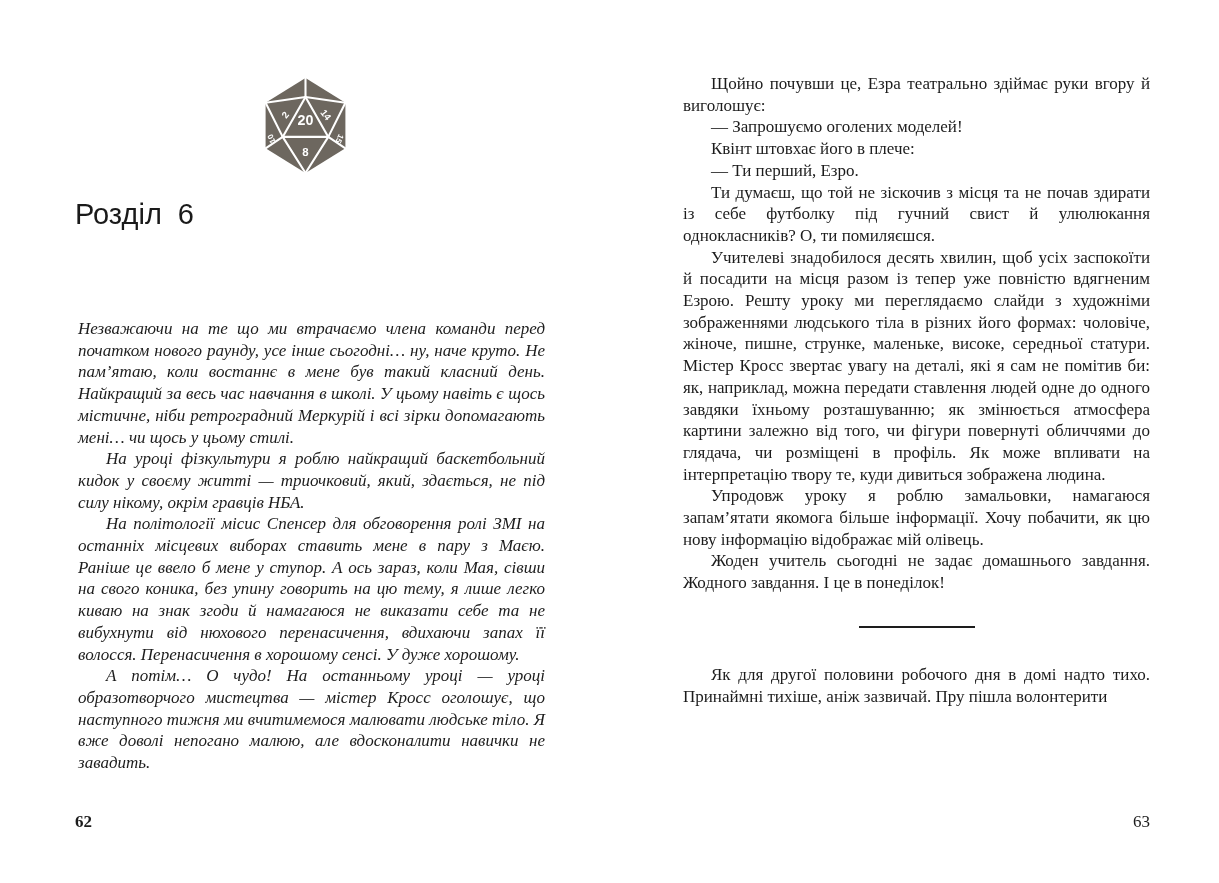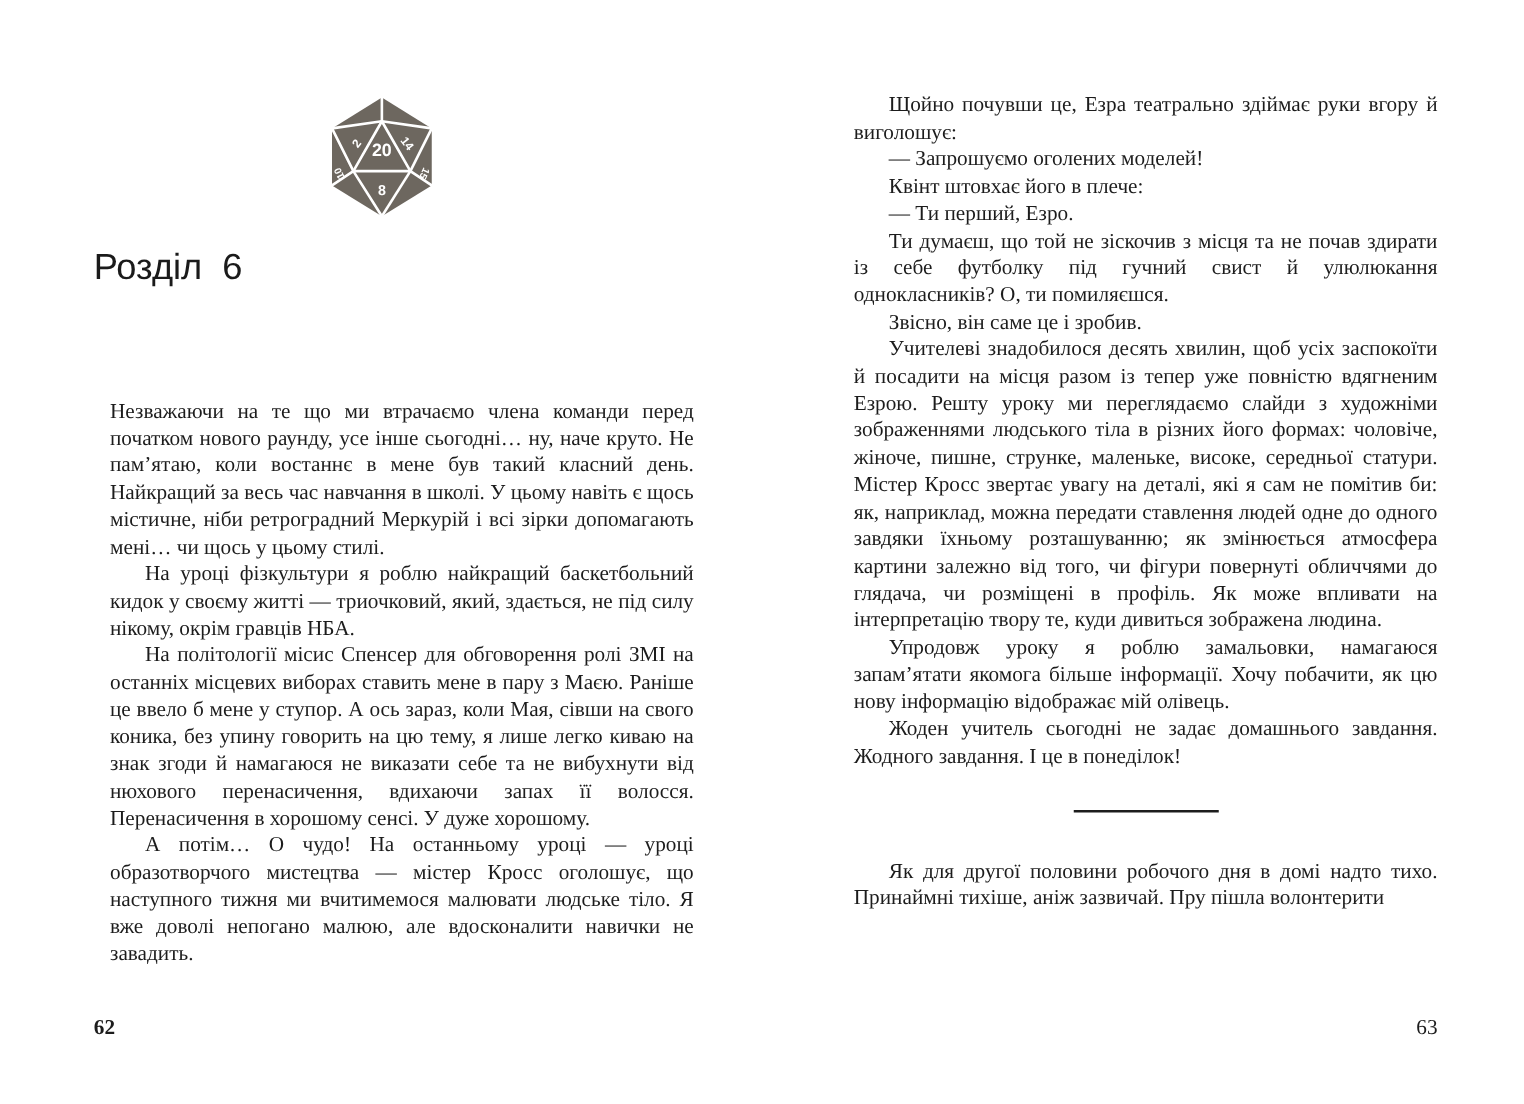--- a/index.html
+++ b/index.html
@@ -38,21 +38,21 @@
   
   .body-text {
     position: absolute;
     width: 467px;
     font-family: "Liberation Serif", serif;
     font-size: 17px;
     line-height: 21.7px;
     color: #1c1c1c;
     text-align: justify;
   }
-  .left-body  { left: 88px;  top: 318px; }
+  .left-body  { left: 78px;  top: 318px; font-style: italic; }
   .right-body { left: 683px; top: 73px; }
   .body-text p { margin: 0; }
   .body-text p.indent { text-indent: 28px; }
   .divider {
     width: 116px;
     height: 0;
     border-top: 2px solid #1d1d1d;
     margin: 32px auto 36px auto;
   }
   
@@ -113,21 +113,20 @@
   </div>
 
   <div>
 
     <div class="body-text right-body">
       <p class="indent">Щойно почувши це, Езра театрально здіймає руки вгору й виголошує:</p>
       <p class="indent">— Запрошуємо оголених моделей!</p>
       <p class="indent">Квінт штовхає його в плече:</p>
       <p class="indent">— Ти перший, Езро.</p>
       <p class="indent">Ти думаєш, що той не зіскочив з місця та не почав здирати із себе футболку під гучний свист й улюлюкання однокласників? О, ти помиляєшся.</p>
-      <p class="indent">Звісно, він саме це і зробив.</p>
       <p class="indent">Учителеві знадобилося десять хвилин, щоб усіх заспокоїти й посадити на місця разом із тепер уже повністю вдягненим Езрою. Решту уроку ми переглядаємо слайди з художніми зображеннями людського тіла в різних його формах: чоловіче, жіноче, пишне, струнке, маленьке, високе, середньої статури. Містер Кросс звертає увагу на деталі, які я сам не помітив би: як, наприклад, можна передати ставлення людей одне до одного завдяки їхньому розташуванню; як змінюється атмосфера картини залежно від того, чи фігури повернуті обличчями до глядача, чи розміщені в профіль. Як може впливати на інтерпретацію твору те, куди дивиться зображена людина.</p>
       <p class="indent">Упродовж уроку я роблю замальовки, намагаюся запам’ятати якомога більше інформації. Хочу побачити, як цю нову інформацію відображає мій олівець.</p>
       <p class="indent">Жоден учитель сьогодні не задає домашнього завдання. Жодного завдання. І це в понеділок!</p>
 
       <div class="divider"></div>
 
       <p class="indent">Як для другої половини робочого дня в домі надто тихо. Принаймні тихіше, аніж зазвичай. Пру пішла волонтерити</p>
     </div>
 
     <div class="pagenum pagenum-right">63</div>

